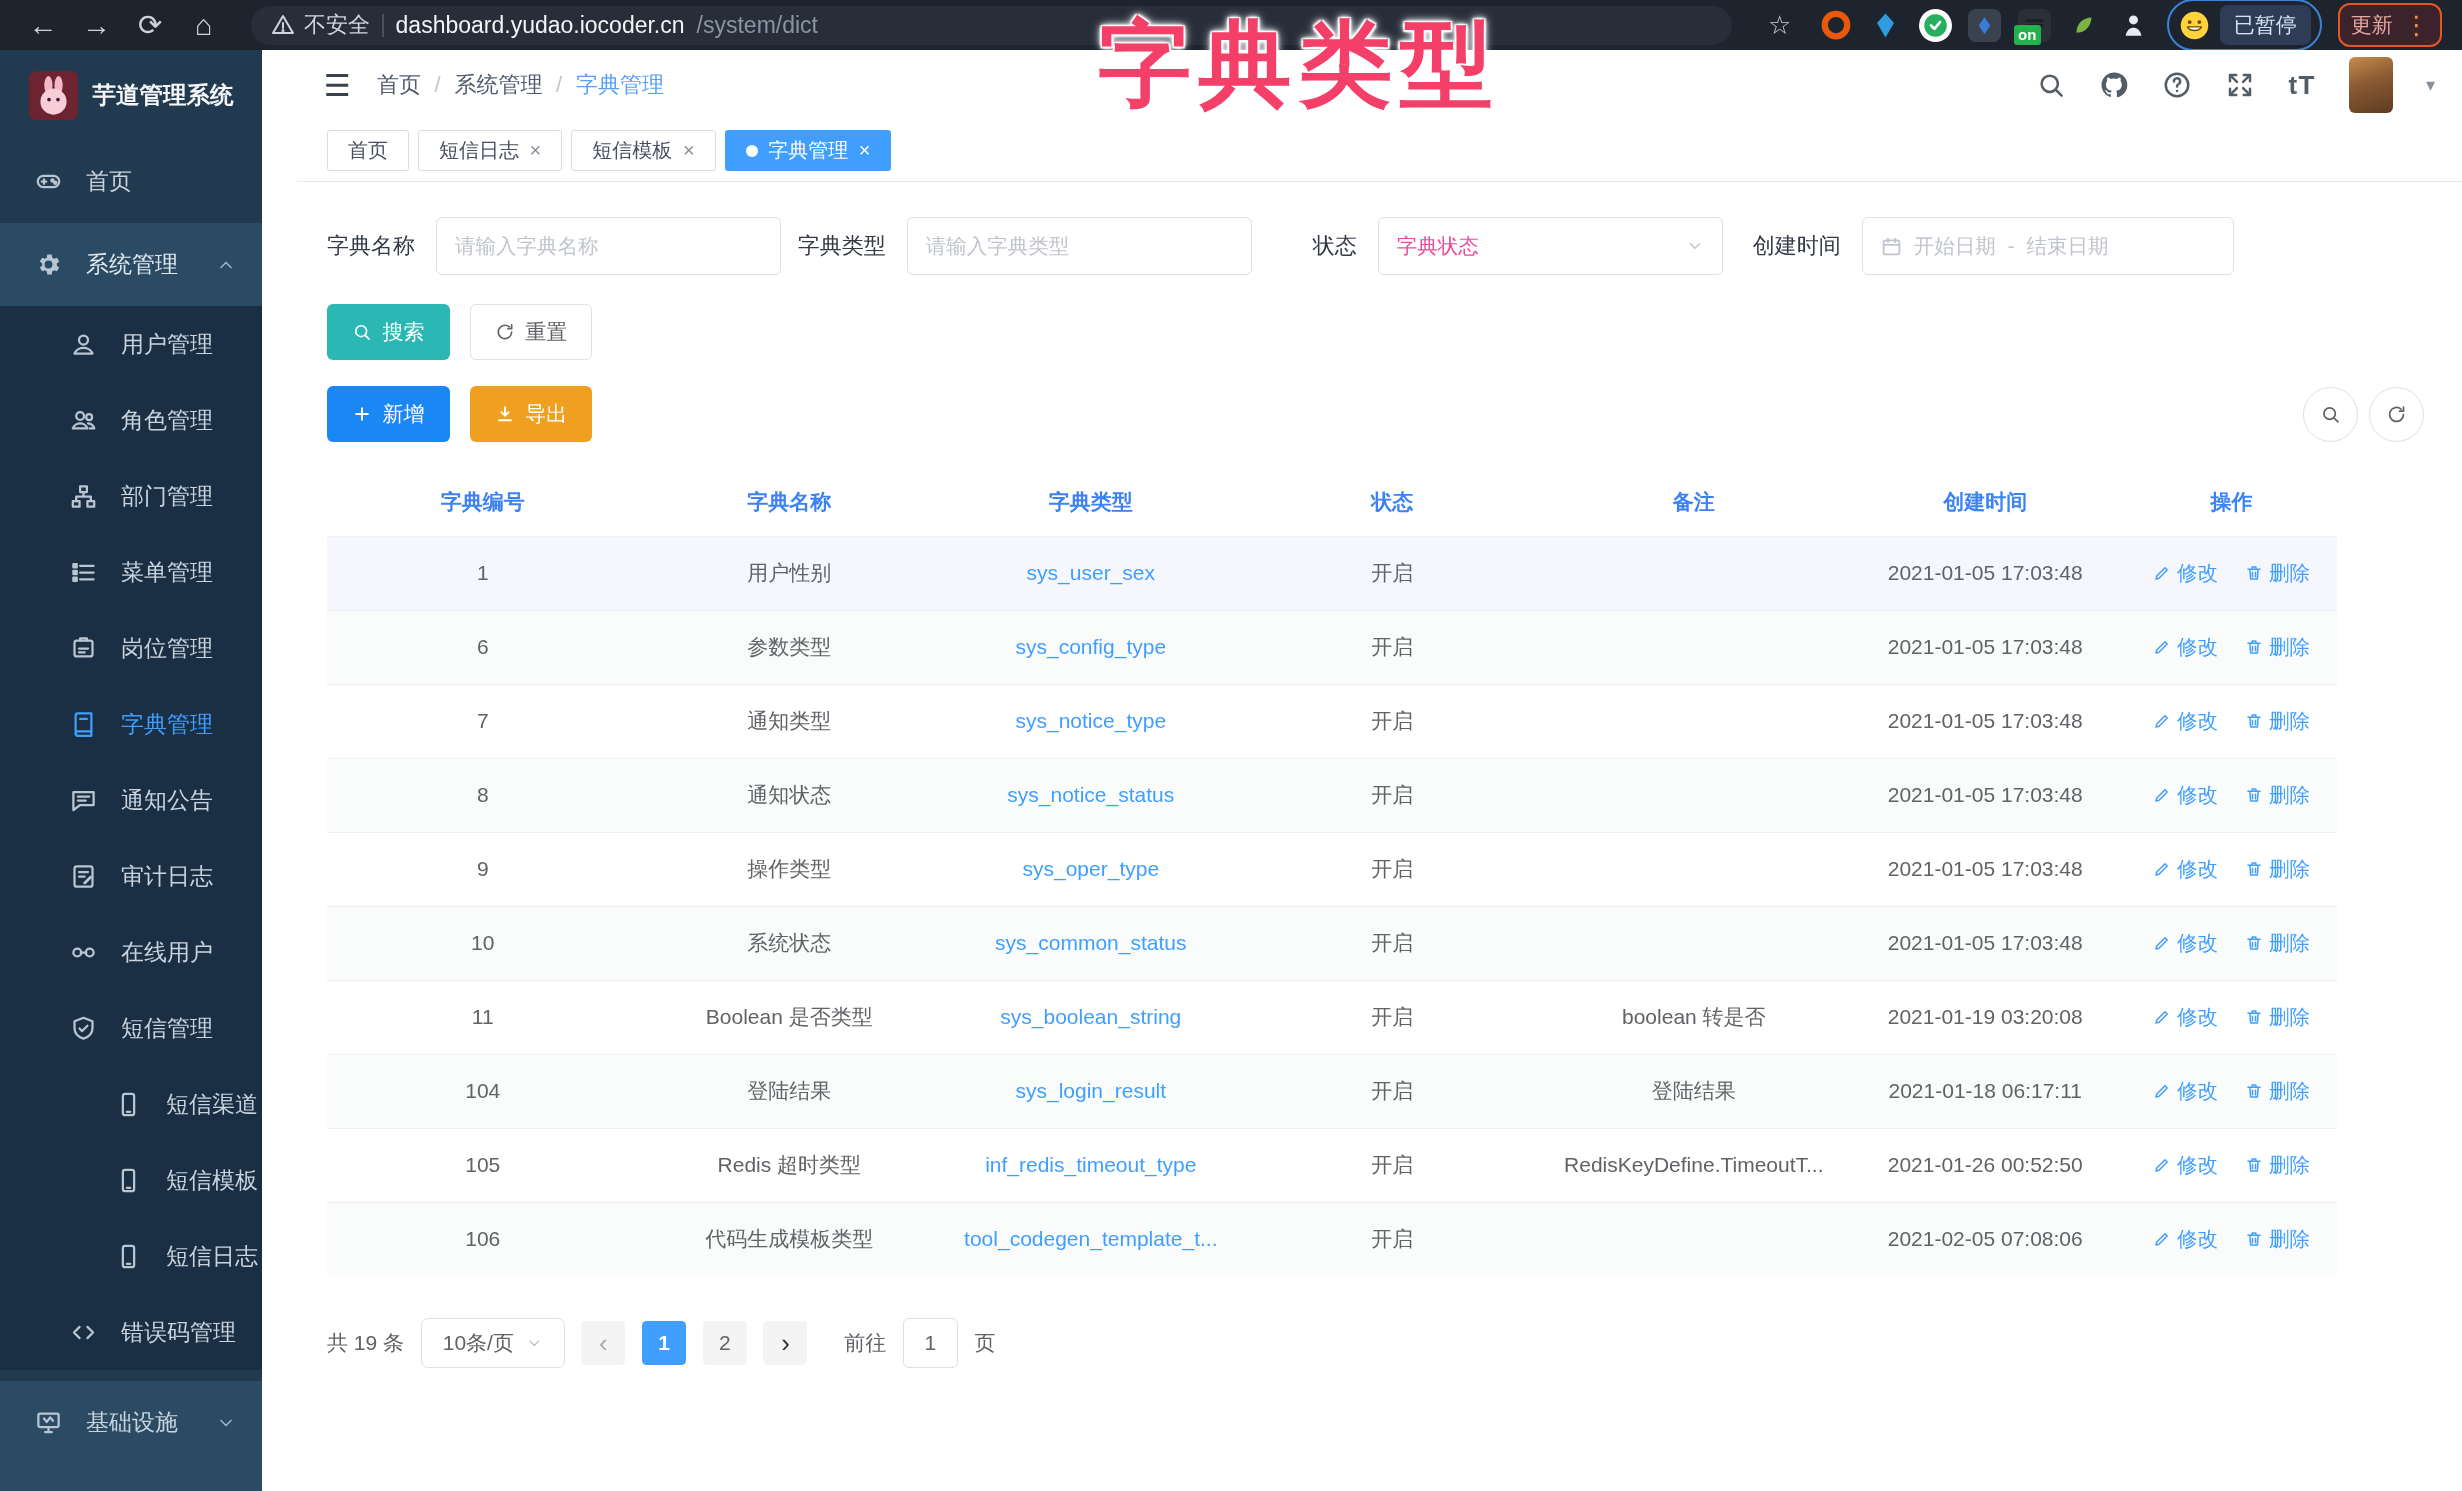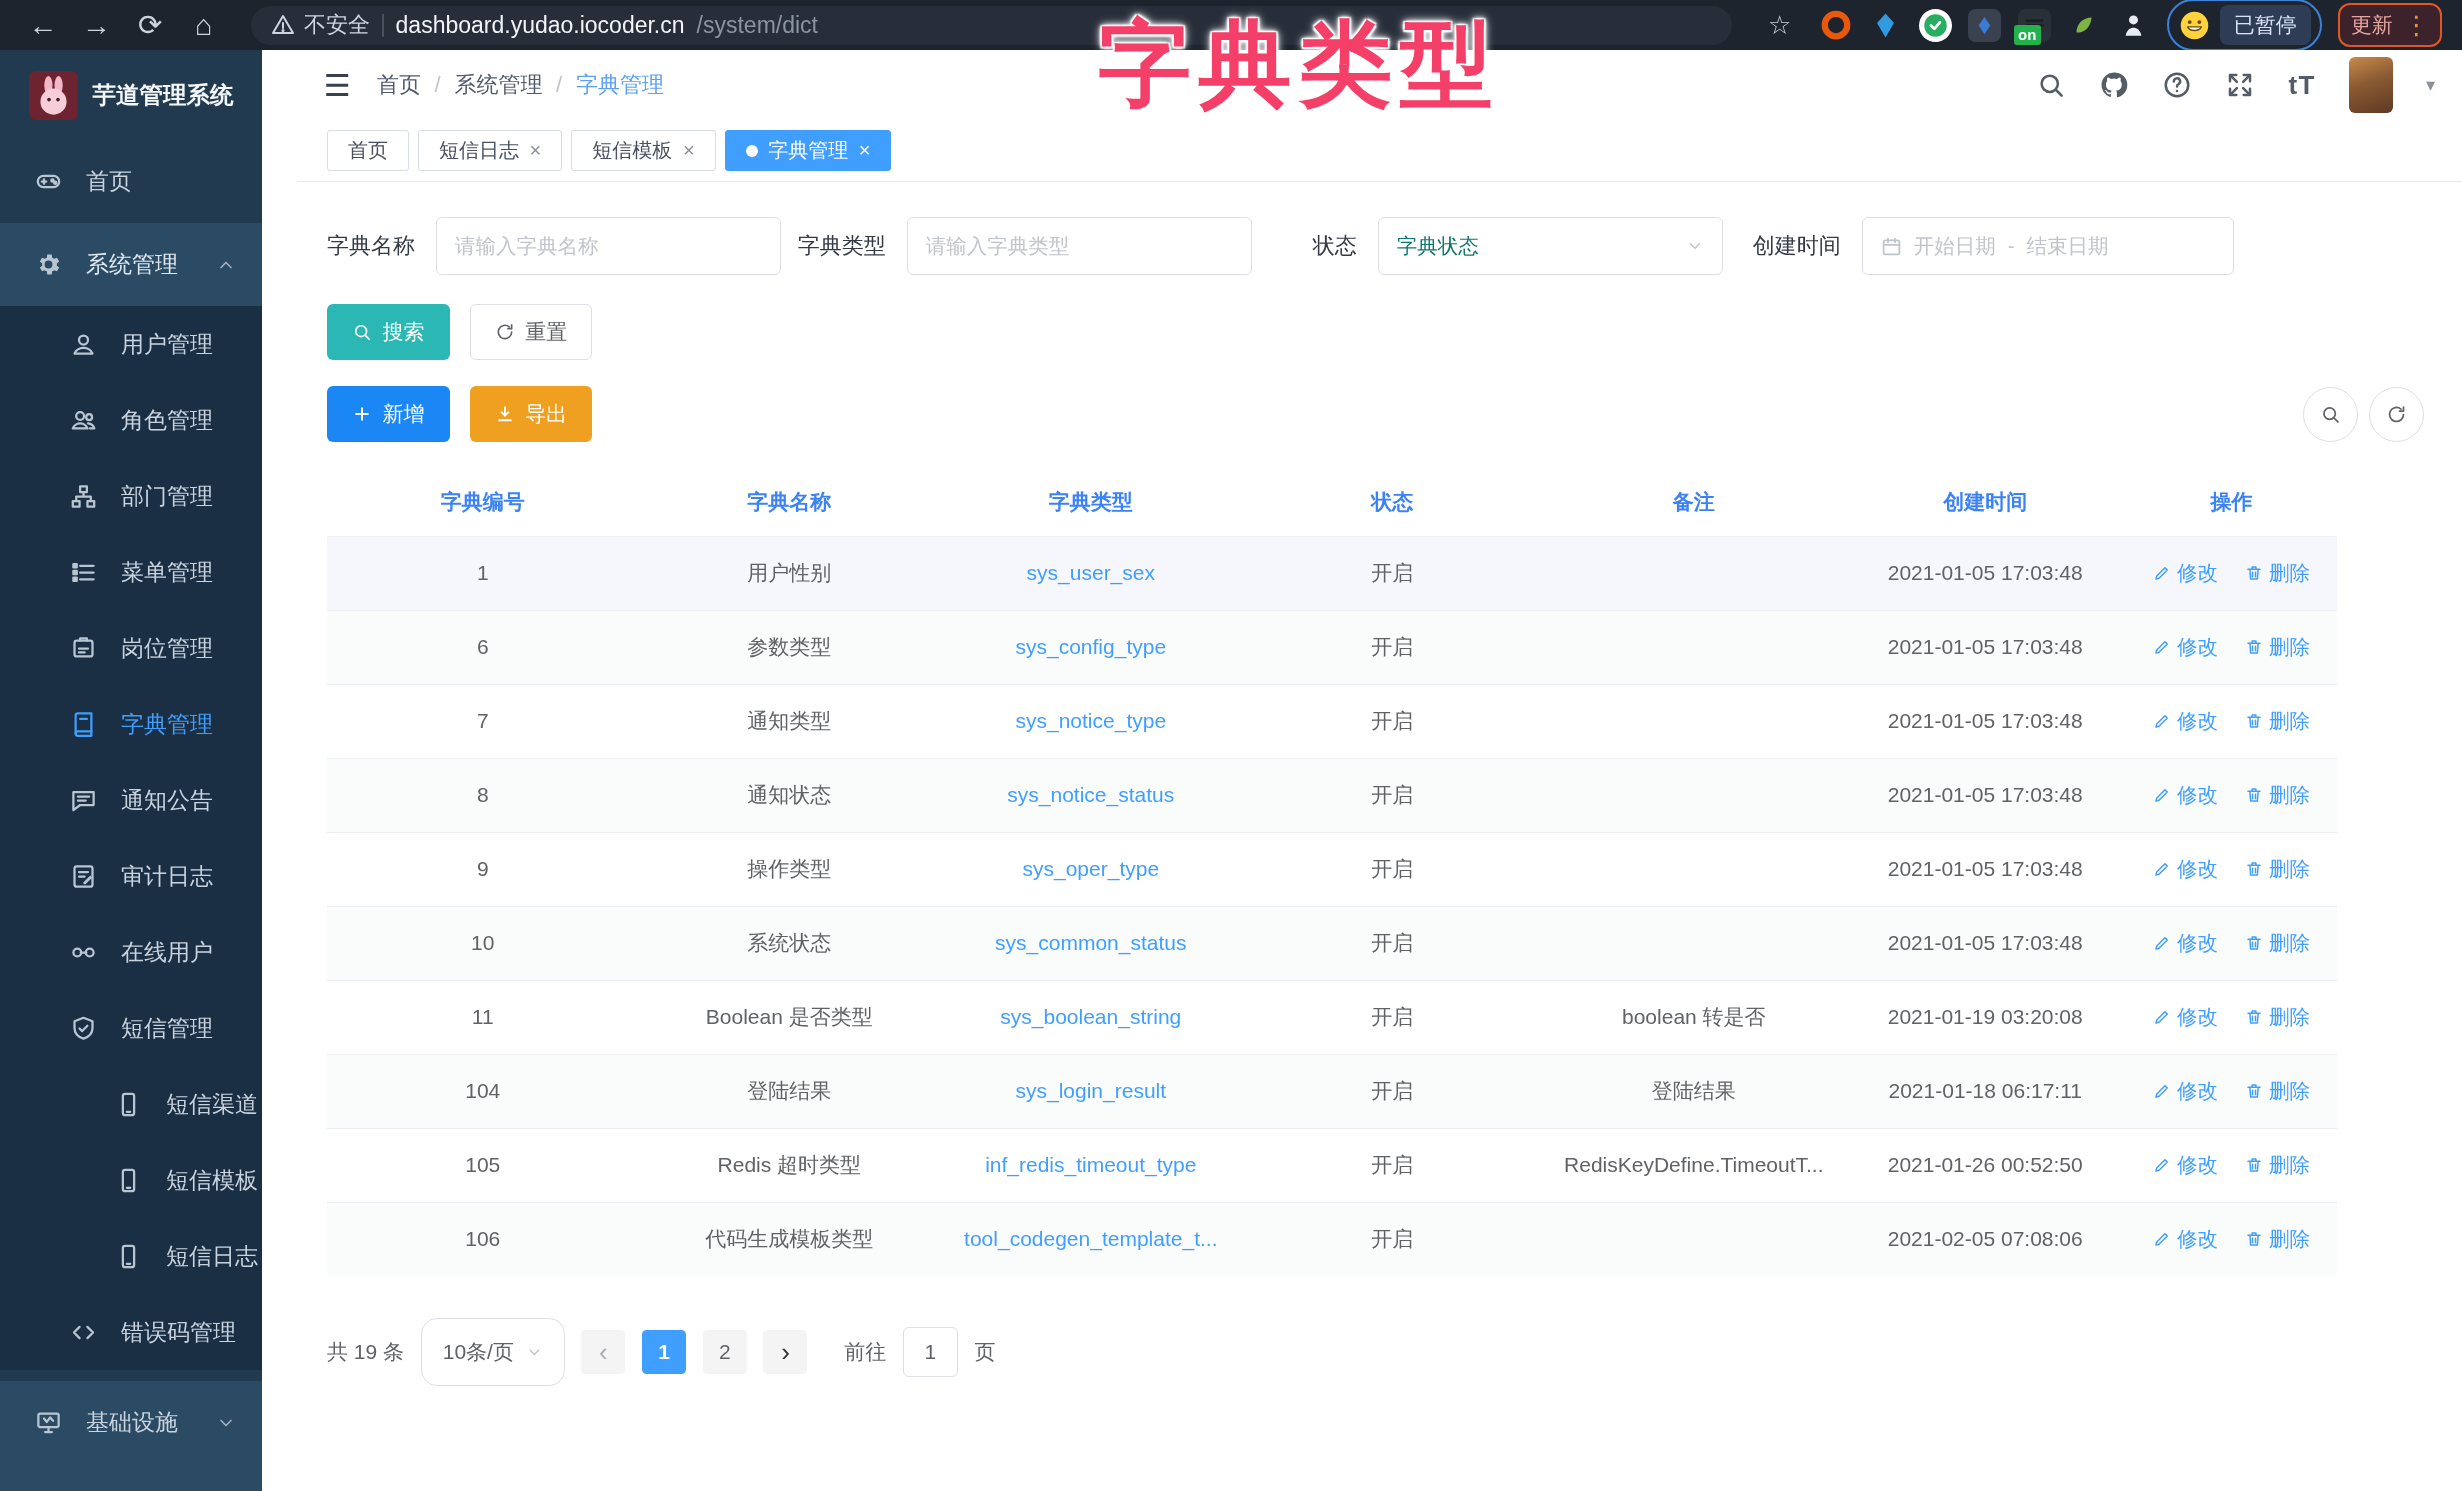--- a/index.html
+++ b/index.html
@@ -67,21 +67,21 @@
   .tab .dot{width:12px; height:12px; border-radius:50%; background:#fff; flex:0 0 auto;}
 
   
   .content{position:absolute; left:297px; top:182px; right:0; bottom:0; background:#fff; padding:35px 38px 0 30px;}
   .filter-row{display:flex; align-items:center; height:58px;}
   .flabel{color:#333a45; font-size:22px; margin-right:21px; white-space:nowrap;}
   .finput{height:58px; border:1.5px solid #dcdfe6; border-radius:6px; display:flex; align-items:center; padding:0 18px; color:#c0c4cc; font-size:20.5px; background:#fff;}
   .finput input{border:none; outline:none; width:100%; font-size:20.5px; color:#606266; font-family:inherit; background:transparent;}
   .finput input::placeholder{color:#c0c4cc;}
   .w455{width:345px;} .w490{width:372px;}
-  .fsel{justify-content:space-between; color:#0f766e;text-align:center;}
+  .fsel{justify-content:space-between; color:#ec4899;text-align:center;}
   .fsel .chev{color:#c0c4cc; font-size:18px;}
   .daterange{gap:12px;}
   .daterange .dsep{color:#c0c4cc;}
   .btn{height:56px; border-radius:6px; display:inline-flex; align-items:center; justify-content:center; gap:10.6px; font-size:21px; padding:0 24px; border:1.5px solid transparent; cursor:pointer; white-space:nowrap;}
   .btn .bicon{font-size:20px;}
   .btn-search{background:var(--search-btn); color:#fff;}
   .btn-reset{background:#fff; color:#606266; border-color:#dcdfe6;}
   .btn-add{background:var(--add-btn); color:#fff;}
   .btn-export{background:var(--export-btn); color:#fff;}
   .row-gap{display:flex; align-items:center; gap:20px;}
@@ -95,21 +95,21 @@
   table.dict td{height:74px; text-align:center; border-top:1.5px solid #eef0f6; padding:0 6px; overflow:hidden; white-space:nowrap; text-overflow:ellipsis;}
   table.dict tbody tr:nth-child(even){background:#fafcfc;}
   table.dict tbody tr:first-child{background:#f6f7fd;}
   .type-link{color:var(--accent); cursor:pointer;}
   .op-link{color:var(--accent); display:inline-flex; align-items:center; gap:6px; cursor:pointer; font-size:20.5px;}
   .op-link + .op-link{margin-left:21px;}
   .op-link .svgicon{font-size:18px;}
 
   
   .pagination{margin-top:42px; display:flex; align-items:center; justify-content:flex-start; gap:16.7px; font-size:21px; color:#606266;}
-  .psize{width:144px; height:68px; border:1.5px solid #dcdfe6; border-radius:16px; display:flex; align-items:center; justify-content:center; gap:12px; color:#606266;}
+  .psize{width:144px; height:50px; border:1.5px solid #dcdfe6; border-radius:7px; display:flex; align-items:center; justify-content:center; gap:12px; color:#606266;}
   .psize .chev{color:#c0c4cc; font-size:16.7px;}
   .pbtn{min-width:44px; height:44px; border-radius:4.6px; background:#f4f4f5; color:#606266; display:flex; align-items:center; justify-content:center; font-size:21px;}
   .pbtn.arrow{color:#a8abb2; font-size:26px;}
   .pbtn.cur{background:var(--accent); color:#fff; font-weight:bold;}
   .goto-input{width:55px; height:50px; border:1.5px solid #dcdfe6; border-radius:6px; text-align:center; font-size:21px; color:#606266; outline:none; font-family:inherit;}
 
   
   .overlay-title{position:absolute; left:1098px; top:1.5px; font-size:93px; font-weight:bold; letter-spacing:7.6px; color:var(--overlay-pink); z-index:50;
     text-shadow:0 0 4.6px #fff,0 0 7.6px #fff,0 0 10.6px #fff,1.5px 1.5px 1.5px #fff,-1.5px -1.5px 1.5px #fff,1.5px -1.5px 1.5px #fff,-1.5px 1.5px 1.5px #fff; white-space:nowrap;}
 </style>

